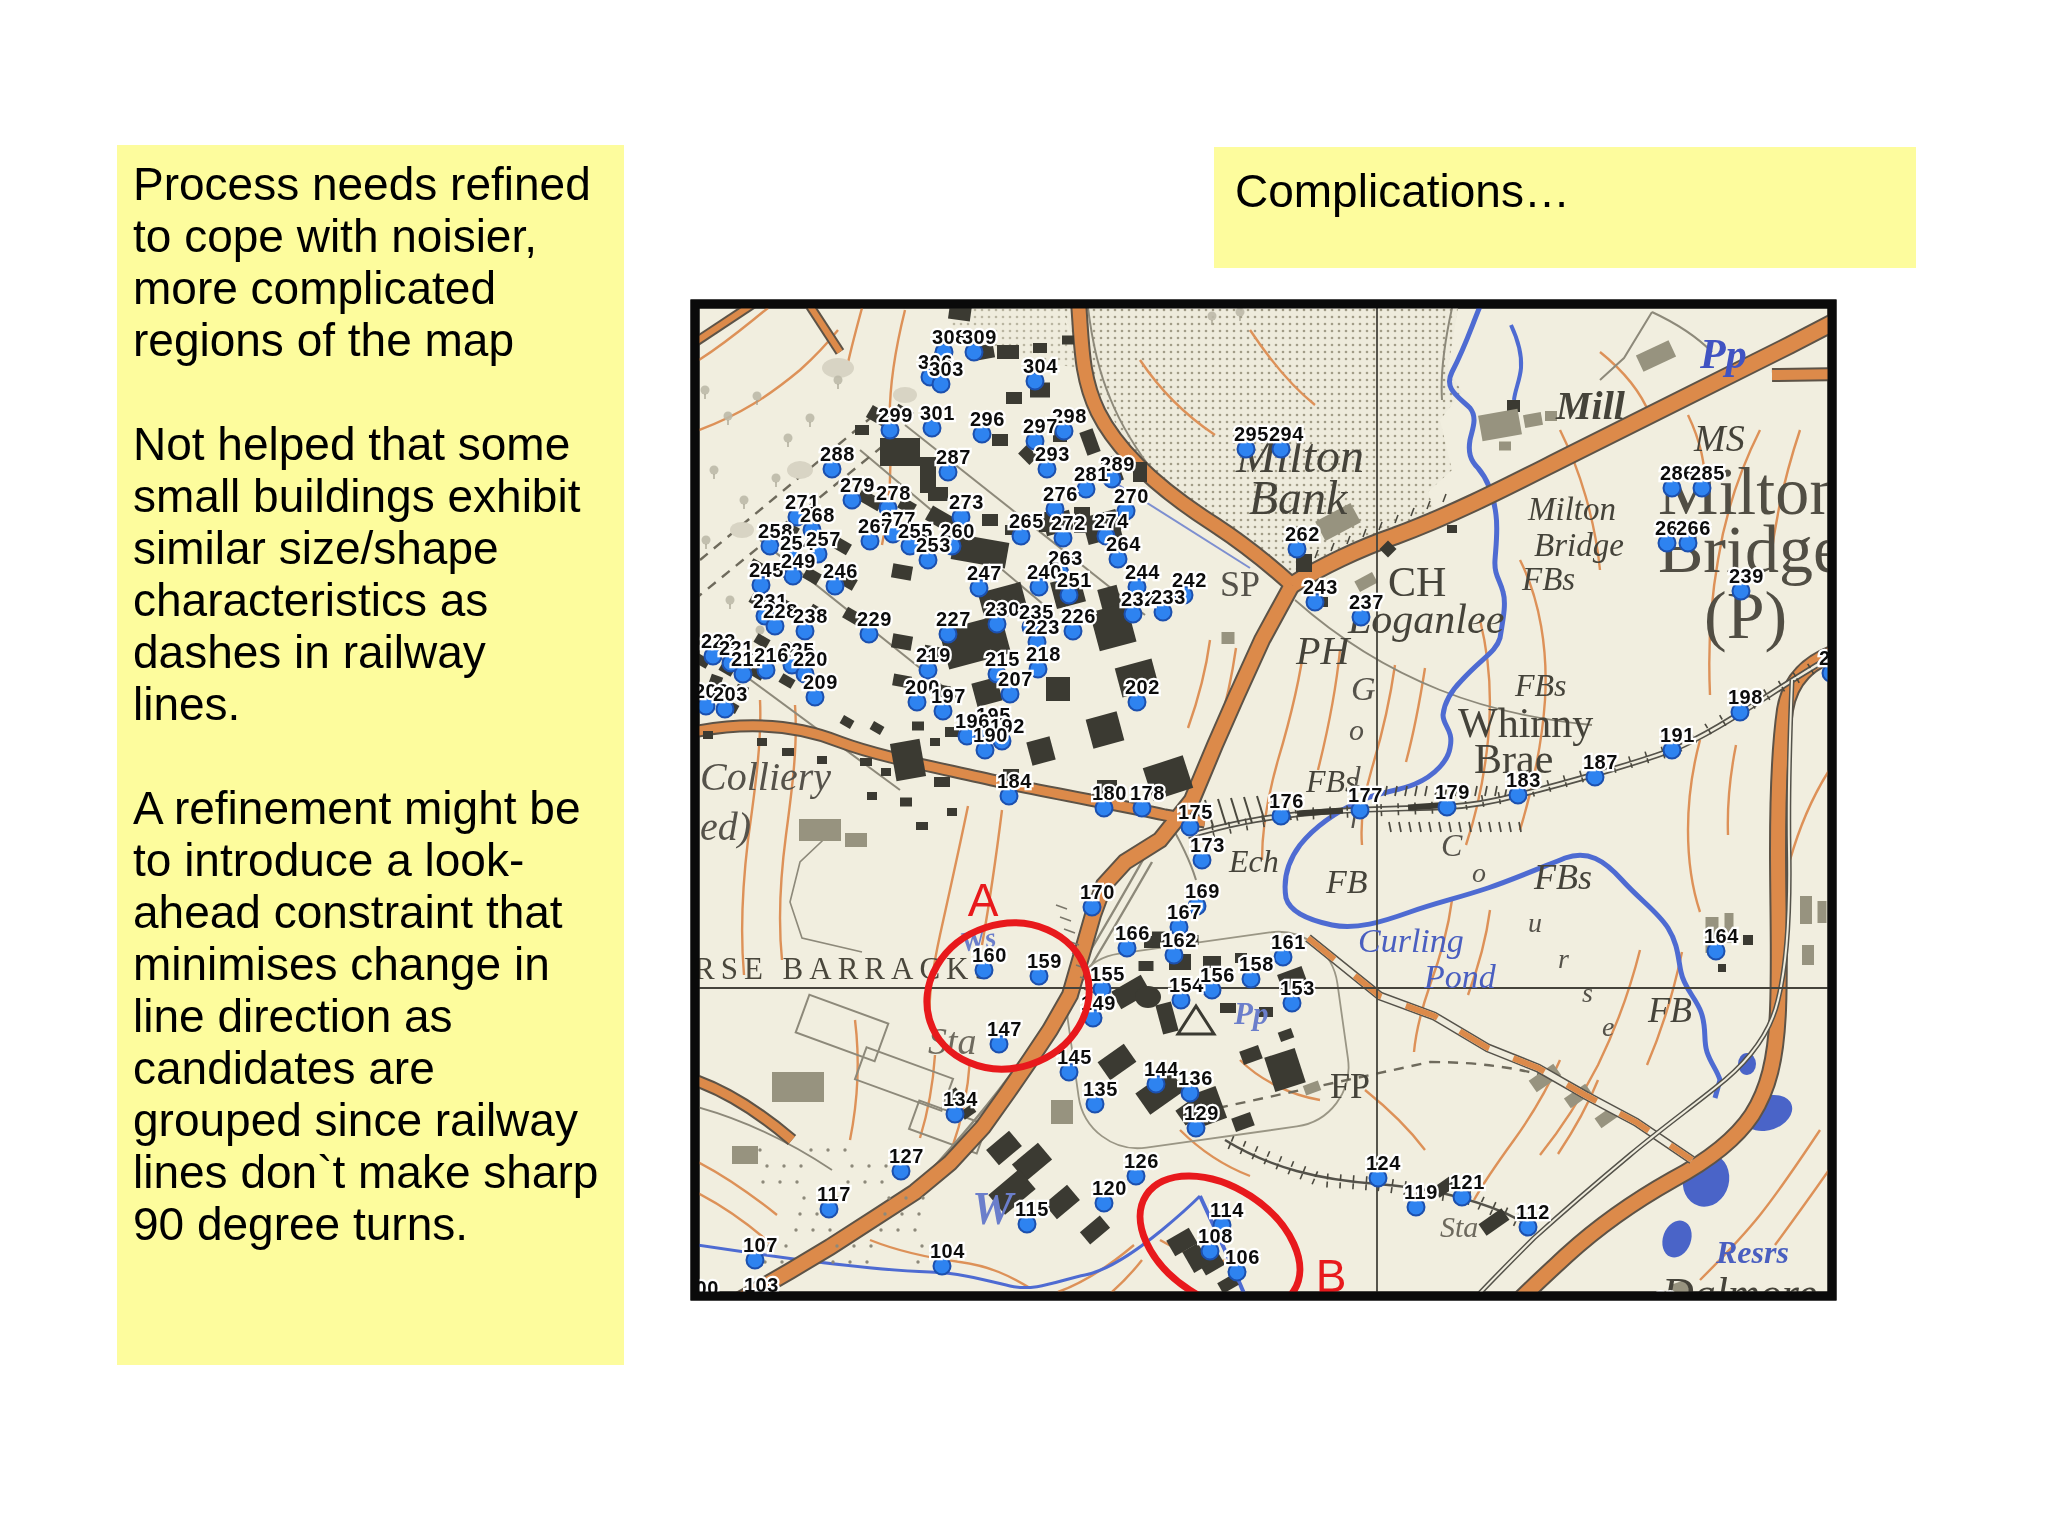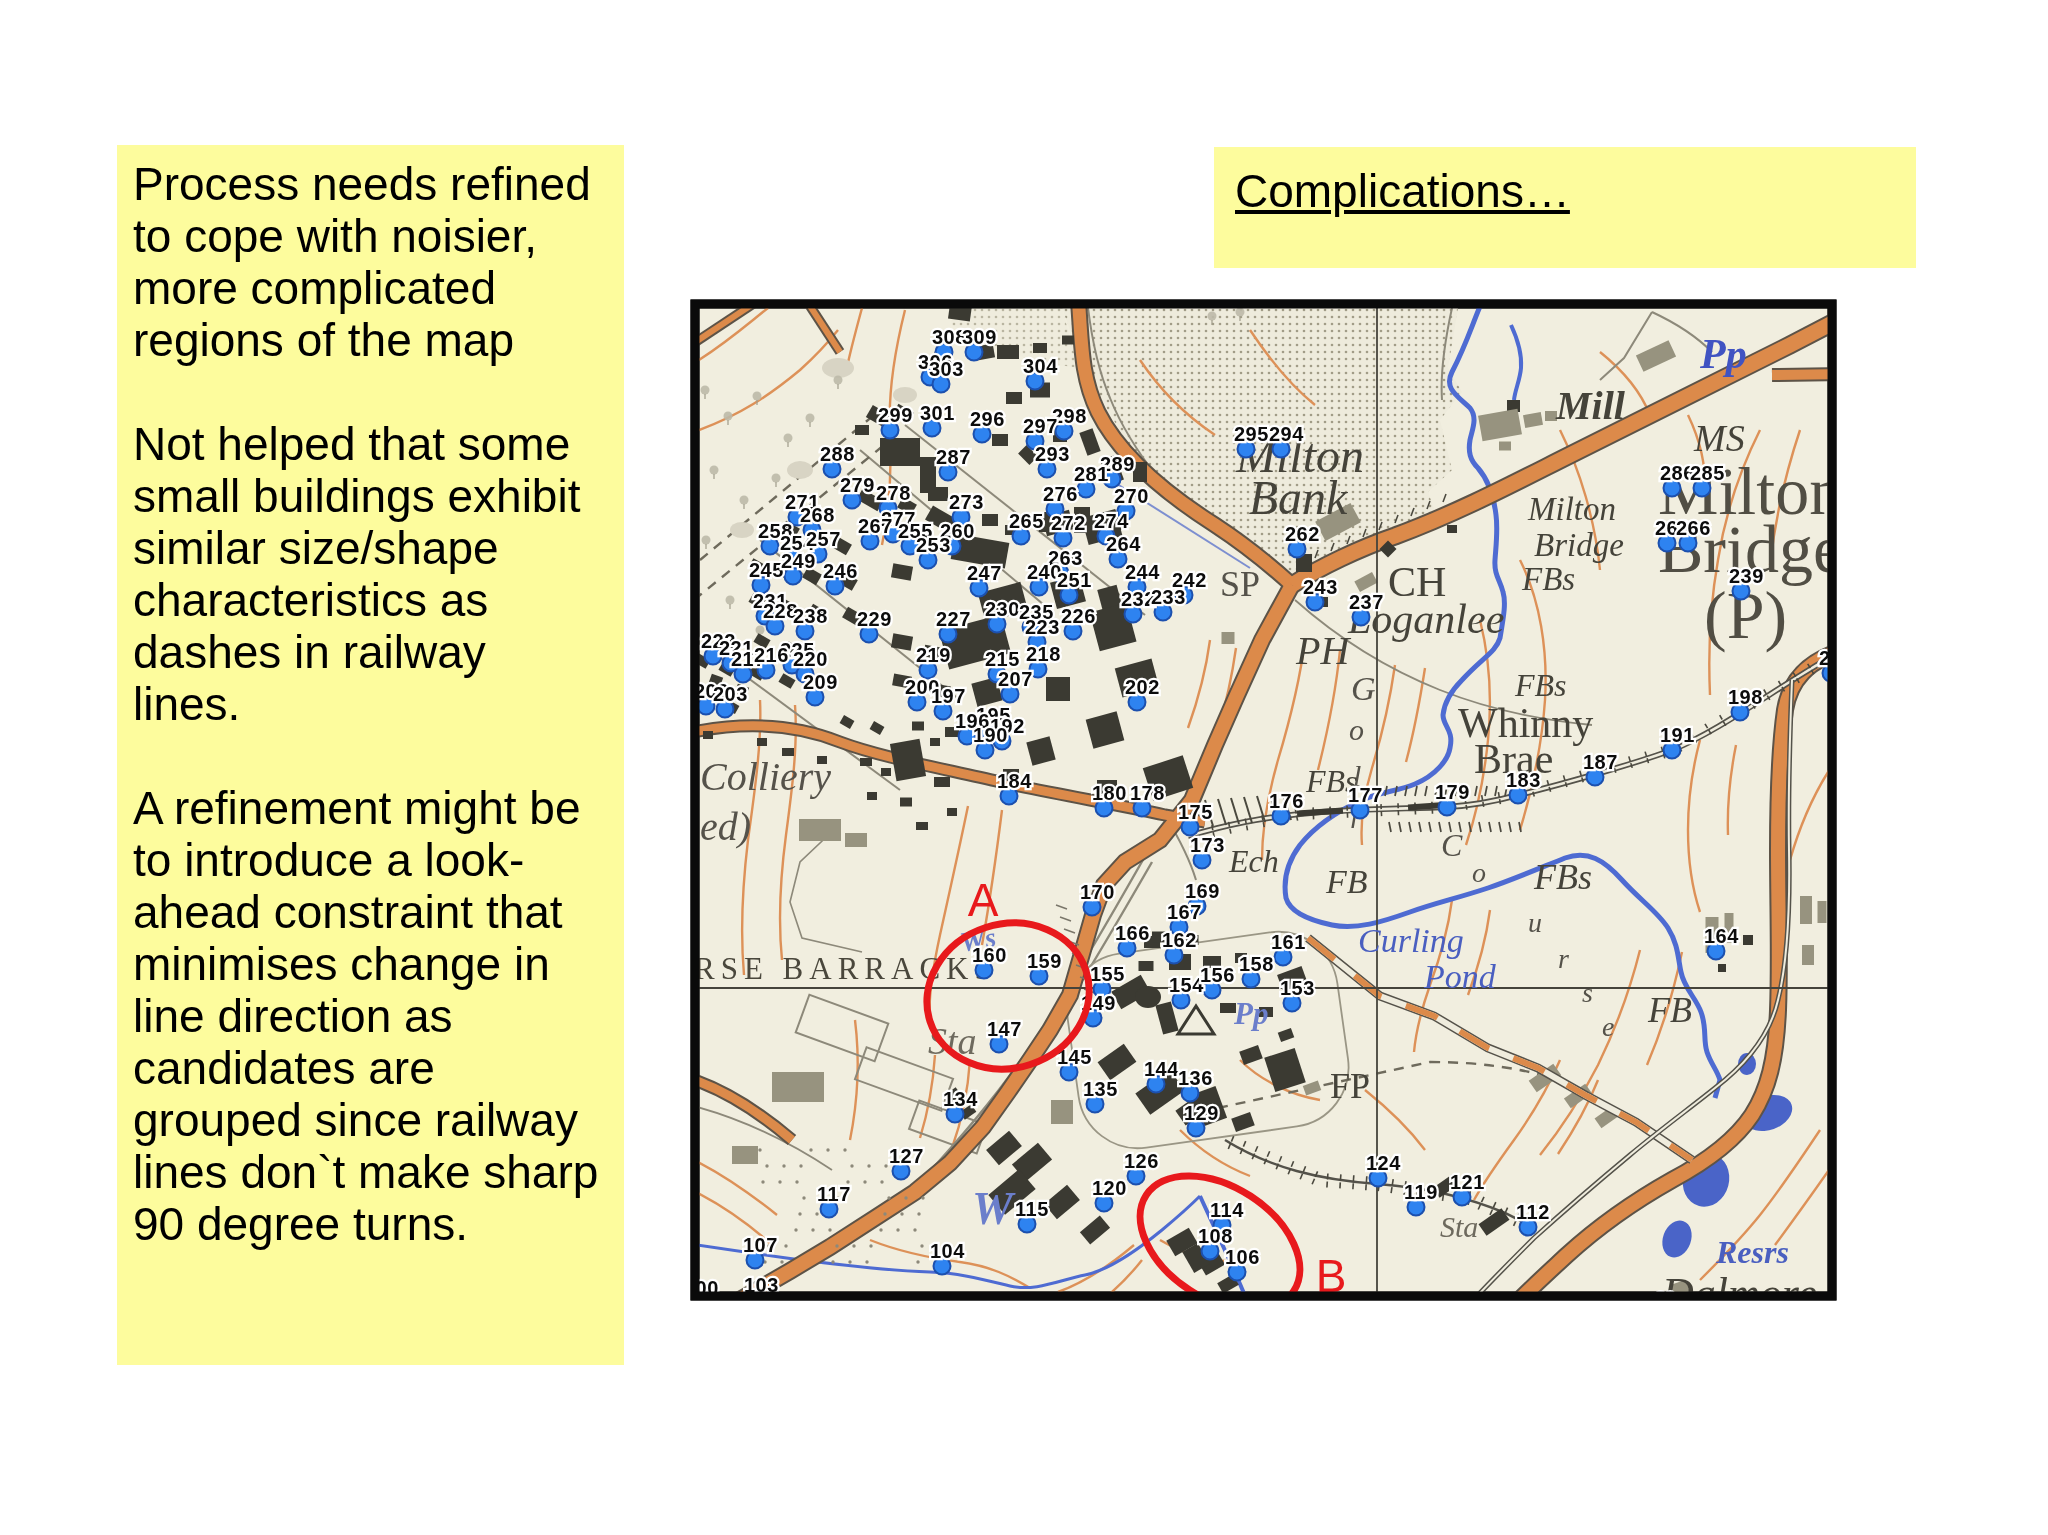--- a/index.html
+++ b/index.html
@@ -3,21 +3,21 @@
 html,body{margin:0;padding:0;background:#fff;width:2048px;height:1535px;overflow:hidden;font-family:"Liberation Sans",sans-serif;}
 .yb{position:absolute;background:#fdfc9d;}
 </style></head><body>
 
 <div class="yb" style="left:117px;top:145px;width:507px;height:1220px;"></div>
 
 <div style="position:absolute;left:133px;top:158px;font-size:46px;line-height:52px;color:#000;white-space:nowrap;">Process needs refined<br>to cope with noisier,<br>more complicated<br>regions of the map<br><br>Not helped that some<br>small buildings exhibit<br>similar size/shape<br>characteristics as<br>dashes in railway<br>lines.<br><br>A refinement might be<br>to introduce a look-<br>ahead constraint that<br>minimises change in<br>line direction as<br>candidates are<br>grouped since railway<br>lines don`t make sharp<br>90 degree turns.</div>
 
 <div class="yb" style="left:1214px;top:147px;width:702px;height:121px;"></div>
 
-<div style="position:absolute;left:1235px;top:164px;font-size:46px;color:#000;text-decoration:underline;">Complications…</div>
+<div style="position:absolute;left:1235px;top:164px;font-size:46px;color:#000;">Complications…</div>
 
 <svg width="2048" height="1535" viewBox="0 0 2048 1535" style="position:absolute;left:0;top:0">
 <defs>
 <pattern id="stip" width="7" height="7" patternUnits="userSpaceOnUse">
         <rect width="7" height="7" fill="#eeebdc"></rect>
         <circle cx="2" cy="2" r="1.3" fill="#a19c87"></circle>
       </pattern>
 <clipPath id="mapclip">
         <rect x="699" y="308" width="1129" height="984"></rect>
       </clipPath>

